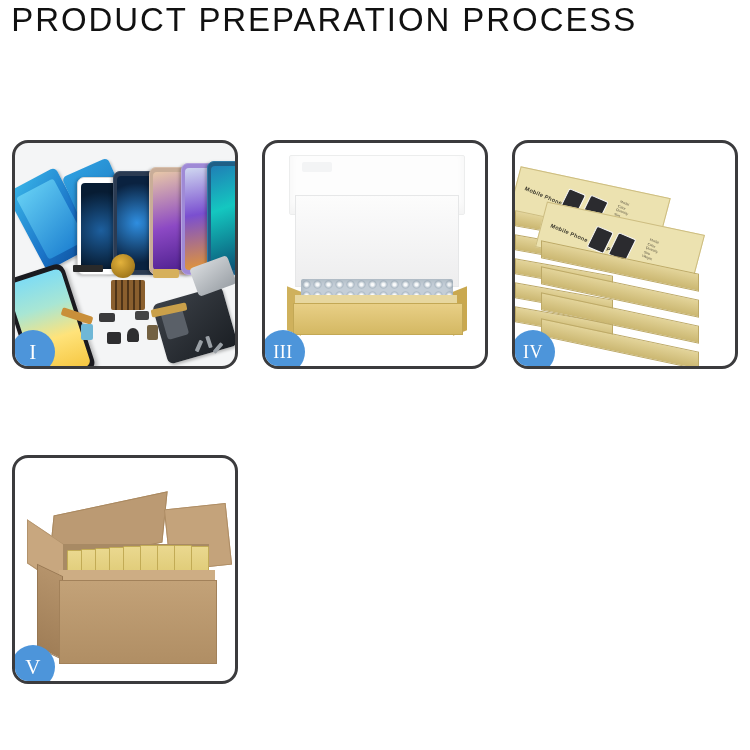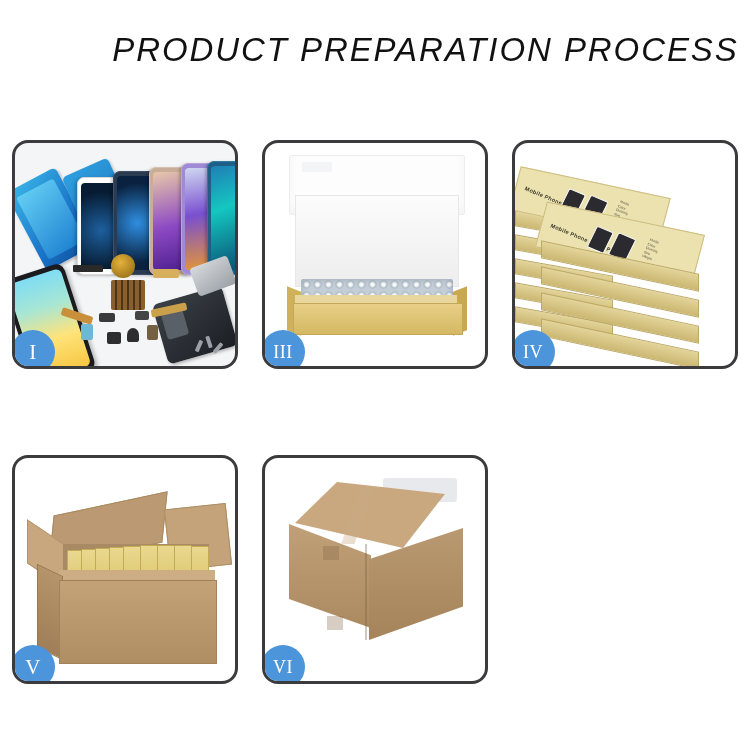--- a/index.html
+++ b/index.html
@@ -5,21 +5,21 @@
   html,body{margin:0;padding:0;}
   body{
     width:750px;height:750px;
     background:#ffffff;
     font-family:"Liberation Sans", sans-serif;
     overflow:hidden;
   }
   .page{position:relative;width:750px;height:750px;}
 
   
-  .header{padding-top:30px;text-align:right;font-style:italic;}
+  .header{text-align:left;}
   .title{
     font-size:34px;
     font-weight:500;
     letter-spacing:2.0px;
     color:#111111;
     line-height:38px;
     white-space:nowrap;
     transform:scaleX(0.97);
   }
   .subtitle{
@@ -310,30 +310,15 @@
         <div class="ybox" style="left:176px;top:88px;width:16px;height:45px;"></div>
         <div class="clipTop"></div>
         <div class="cbodyL"></div>
         <div class="cbody"></div>
       </div>
       <div class="badge">
         <span>V</span>
       </div>
     </div>
 
-    <div class="panel p6">
-      <div class="scene">
-        <div class="s-shadow"></div>
-        <div class="s-top"></div>
-        <div class="s-tape"></div>
-        <div class="s-left"></div>
-        <div class="s-right"></div>
-        <div class="s-seam"></div>
-        <div class="s-tab1"></div>
-        <div class="s-tab2"></div>
-      </div>
-      <div class="badge wide">
-        <span>VI</span>
-      </div>
-    </div>
 
   </div>
 </div>
 
 </body></html>

